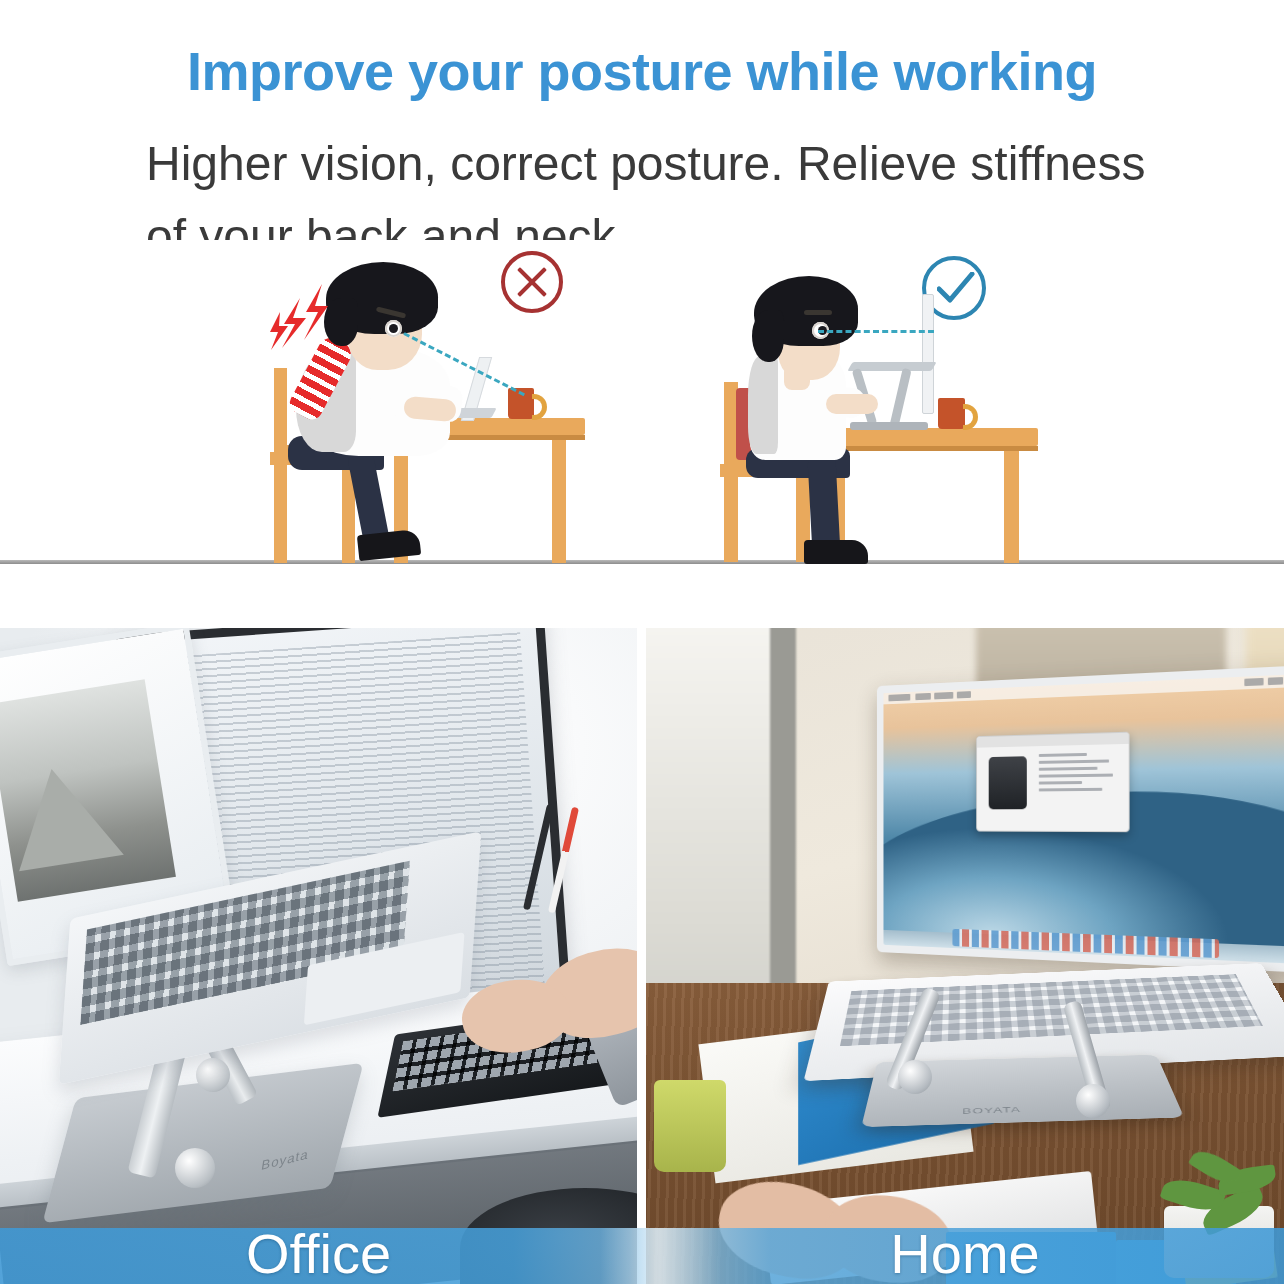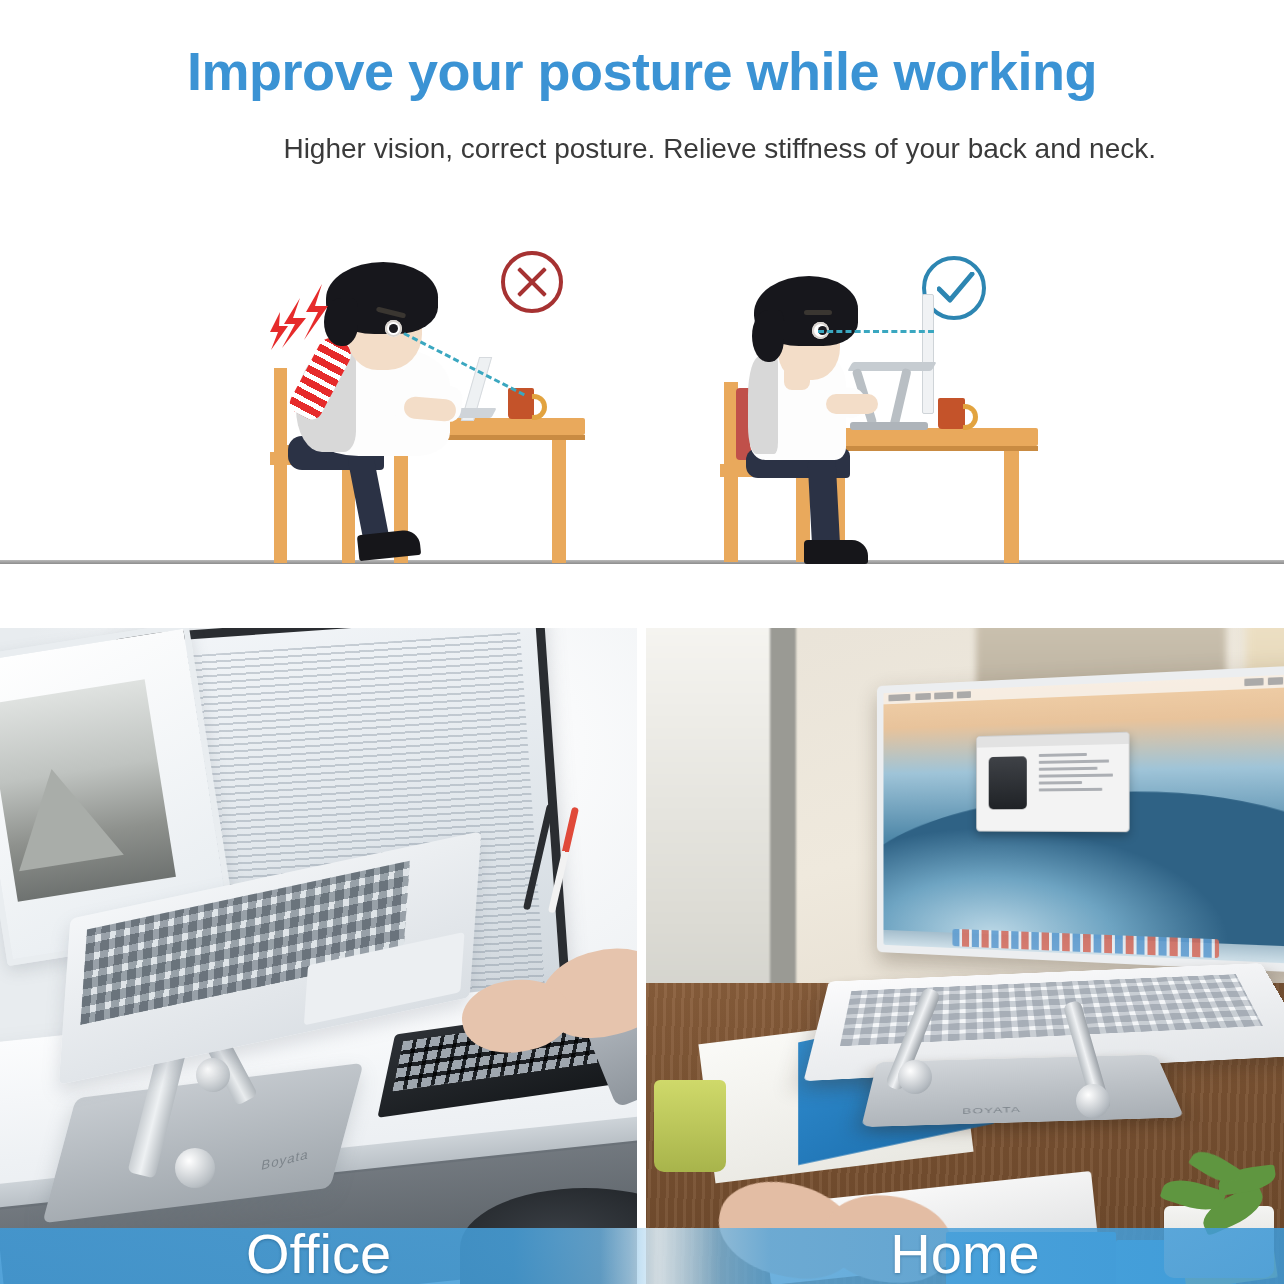--- a/index.html
+++ b/index.html
@@ -7,23 +7,22 @@
   .page{position:relative;width:1284px;height:1284px;background:#fff;}
 
   
   .headline{
     position:absolute;left:0;top:40px;width:1284px;text-align:center;
     font-size:54px;font-weight:700;letter-spacing:-0.5px;color:#3b93d4;
     font-family:"Liberation Sans",sans-serif;white-space:nowrap;
   }
   .subhead{
     position:absolute;left:146px;top:128px;width:1010px;
-    font-size:28px;line-height:1.52;color:#3a3a3a;font-weight:400;
+    font-size:48px;line-height:1.52;color:#3a3a3a;font-weight:400;
     font-family:"Liberation Sans",sans-serif;
-    text-align:right;
   }
 
   
   .illus{position:absolute;left:0;top:240px;width:1284px;height:388px;background:#fff;overflow:hidden;}
   .ground{position:absolute;left:0;top:320px;width:1284px;height:4px;
     background:linear-gradient(to bottom,#b9b9b9,#8d8d8d);}
   .scene{position:absolute;top:0;height:388px;}
   .scene-bad{left:252px;width:340px;}
   .scene-good{left:700px;width:345px;}
 

